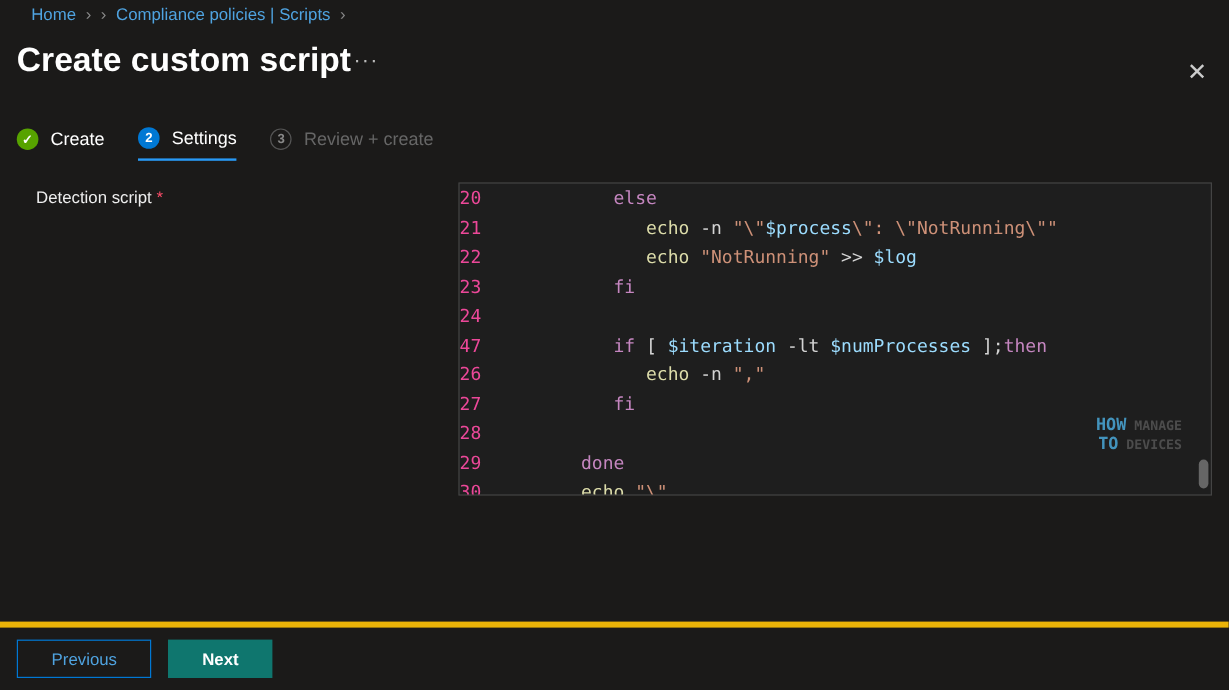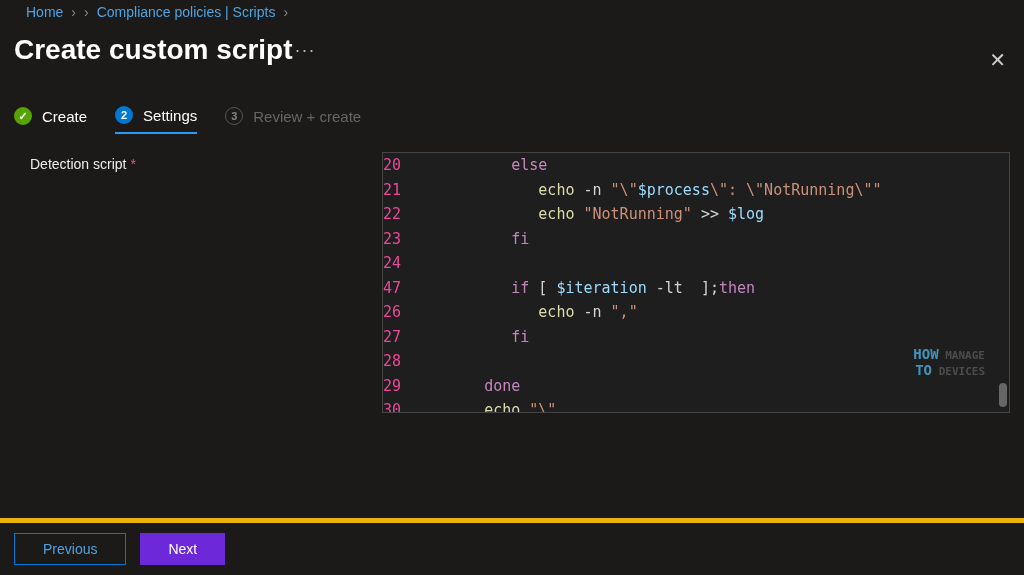--- a/index.html
+++ b/index.html
@@ -158,22 +158,23 @@
       font-size: 14px;
       border: none;
       cursor: pointer;
     }
     .btn-secondary {
       background: transparent;
       border: 1px solid #0078d4;
       color: #4fa3e0;
     }
     .btn-primary {
-      background: #6d28d9;
+      background: #0f766e;
       color: #fff;
+      font-weight: bold;
     }
   </style>
 </head>
 <body>
 
 <div class="breadcrumb">
   <a class="breadcrumb-item">Home</a>
   <span class="breadcrumb-sep">›</span>
   <span class="breadcrumb-sep">›</span>
   <a class="breadcrumb-item">Compliance policies | Scripts</a>
@@ -230,21 +231,21 @@
       <div class="code-line">
         <div class="line-number">23</div>
         <div class="line-content"><span>        </span><span class="kw">fi</span></div>
       </div>
       <div class="code-line">
         <div class="line-number">24</div>
         <div class="line-content"><span></span></div>
       </div>
       <div class="code-line">
         <div class="line-number">47</div>
-        <div class="line-content"><span>        </span><span class="kw">if</span><span class="punc"> [ </span><span class="var">$iteration</span><span class="op"> -lt </span><span class="punc"> ];</span><span class="kw">then</span></div>
+        <div class="line-content"><span>        </span><span class="kw">if</span><span class="punc"> [ </span><span class="var">$iteration</span><span class="op"> -lt </span><span class="var">$numProcesses</span><span class="punc"> ];</span><span class="kw">then</span></div>
       </div>
       <div class="code-line">
         <div class="line-number">26</div>
         <div class="line-content"><span>           </span><span class="cmd">echo</span><span class="op"> -n </span><span class="str">","</span></div>
       </div>
       <div class="code-line">
         <div class="line-number">27</div>
         <div class="line-content"><span>        </span><span class="kw">fi</span></div>
       </div>
       <div class="code-line">

